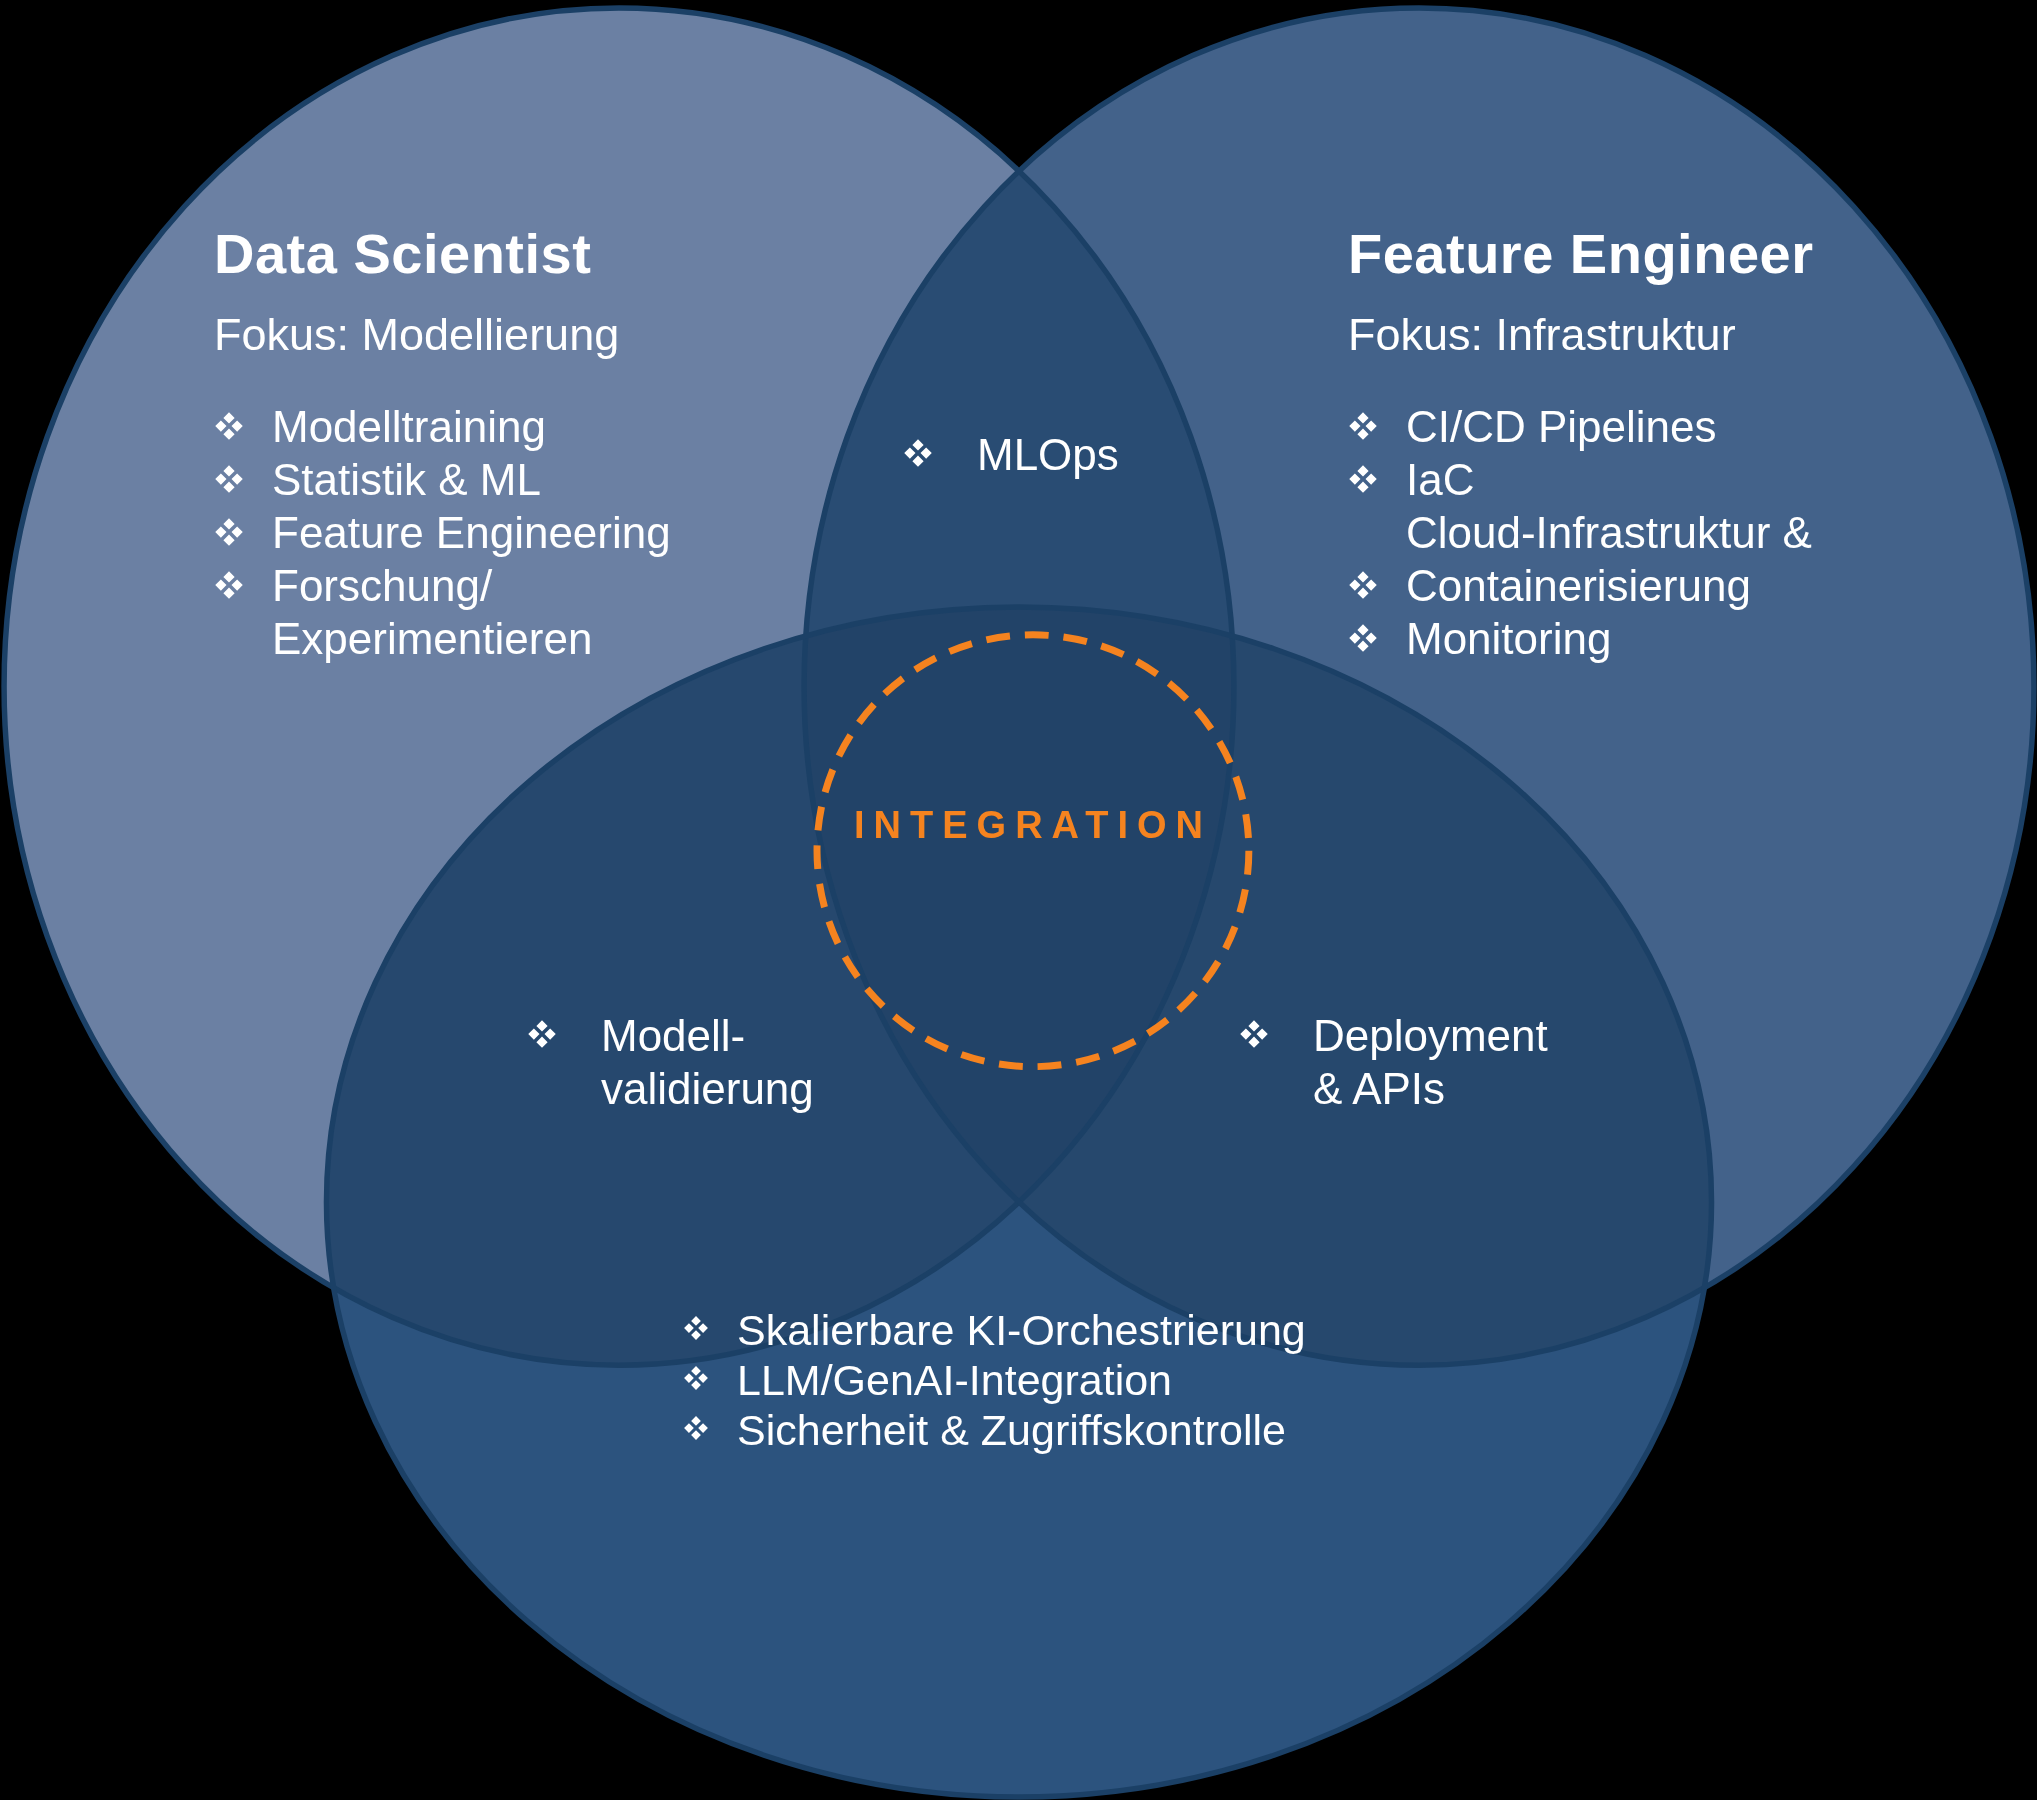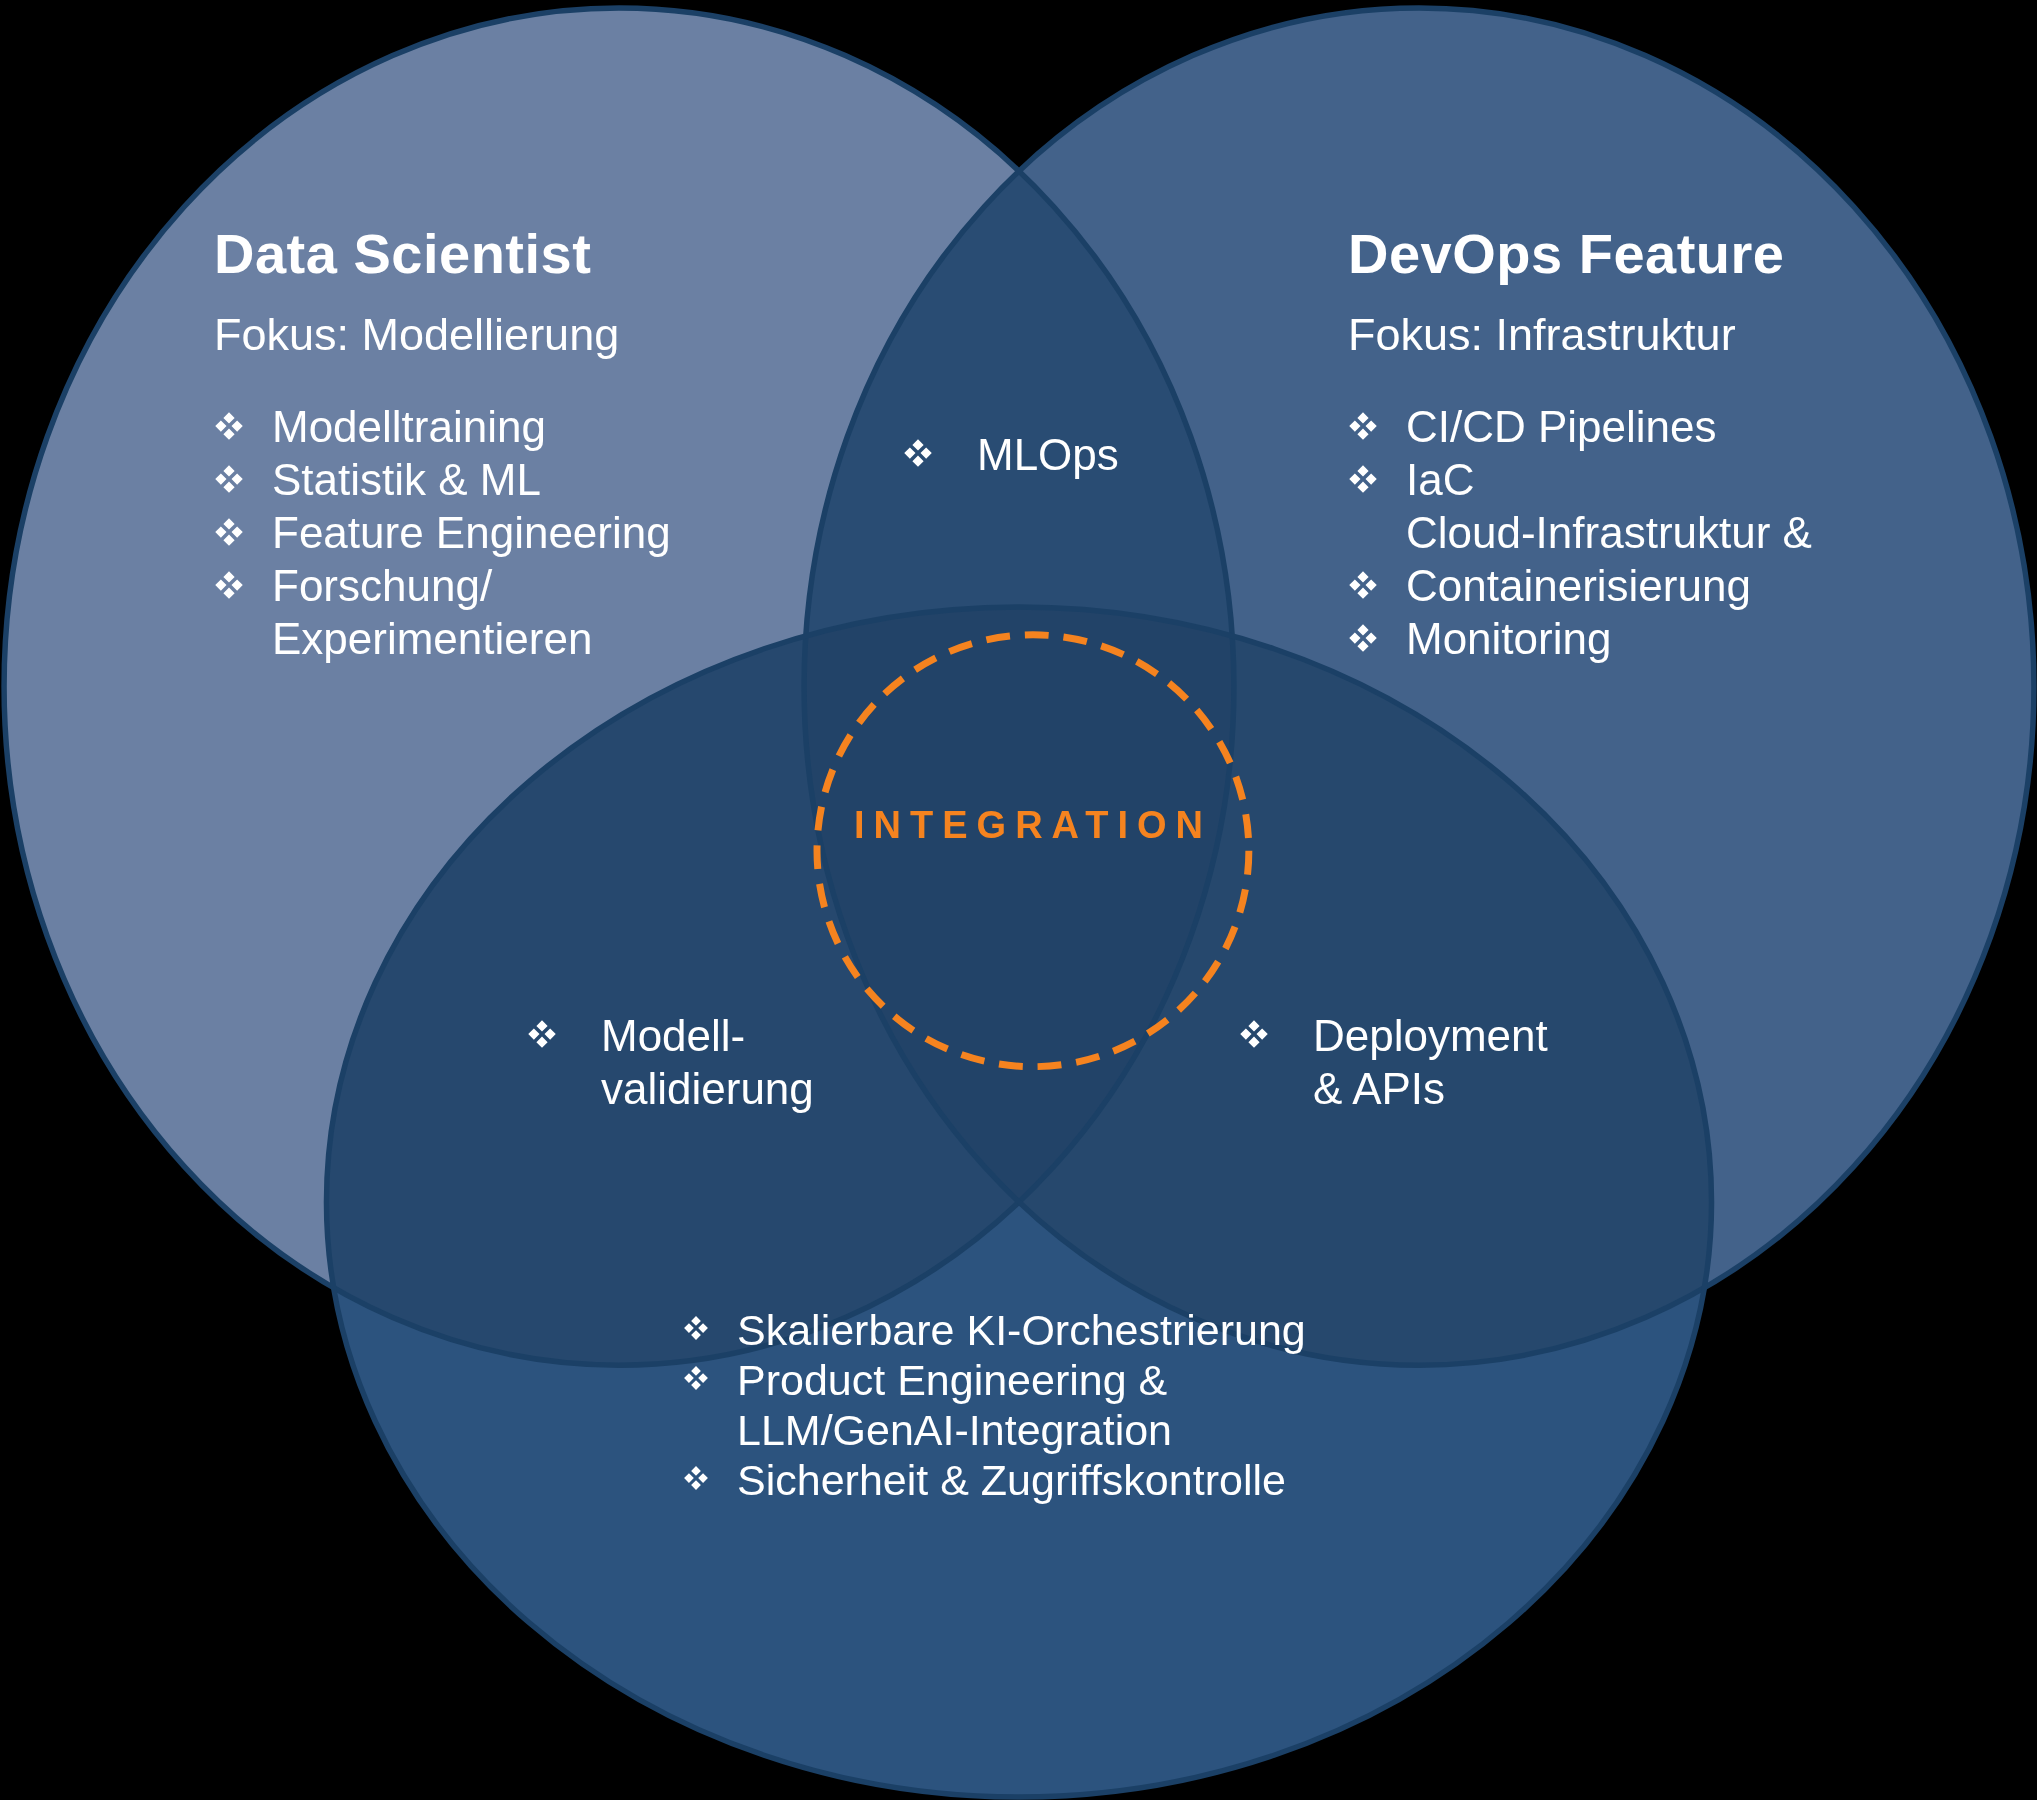--- a/index.html
+++ b/index.html
@@ -126,21 +126,21 @@
           </span>
         <span class="btext">
             <span>Forschung/</span>
             <span>Experimentieren</span>
           </span>
       </li>
     </ul>
   </div>
 
   <div class="overlay panel" style="left:1348px;top:223px;">
-    <h2>DevOps Feature</h2>
+    <h2>Feature Engineer</h2>
     <p class="subtitle">Fokus: Infrastruktur</p>
     <ul class="bullets">
       <li>
         <span class="bicon">
             <svg viewBox="0 0 24 24" width="30" height="30">
               <path fill="#ffffff" d="M12 1 L16.5 5.5 L12 10 L7.5 5.5 Z M5.5 7.5 L10 12 L5.5 16.5 L1 12 Z M18.5 7.5 L23 12 L18.5 16.5 L14 12 Z M12 14 L16.5 18.5 L12 23 L7.5 18.5 Z"></path>
             </svg>
           </span>
         <span class="btext">
             <span>CI/CD Pipelines</span>
@@ -236,21 +236,20 @@
             <span></span>
           </span>
       </li>
       <li>
         <span class="bicon">
             <svg viewBox="0 0 24 24" width="26" height="26">
               <path fill="#ffffff" d="M12 1 L16.5 5.5 L12 10 L7.5 5.5 Z M5.5 7.5 L10 12 L5.5 16.5 L1 12 Z M18.5 7.5 L23 12 L18.5 16.5 L14 12 Z M12 14 L16.5 18.5 L12 23 L7.5 18.5 Z"></path>
             </svg>
           </span>
         <span class="btext">
-            <span>Product Engineering &amp;</span>
             <span>LLM/GenAI-Integration</span>
           </span>
       </li>
       <li>
         <span class="bicon">
             <svg viewBox="0 0 24 24" width="26" height="26">
               <path fill="#ffffff" d="M12 1 L16.5 5.5 L12 10 L7.5 5.5 Z M5.5 7.5 L10 12 L5.5 16.5 L1 12 Z M18.5 7.5 L23 12 L18.5 16.5 L14 12 Z M12 14 L16.5 18.5 L12 23 L7.5 18.5 Z"></path>
             </svg>
           </span>
         <span class="btext">

